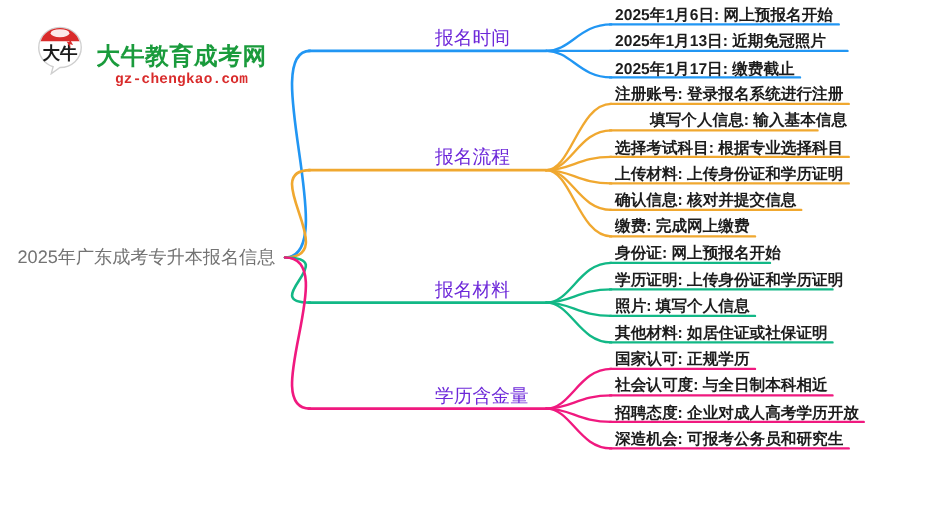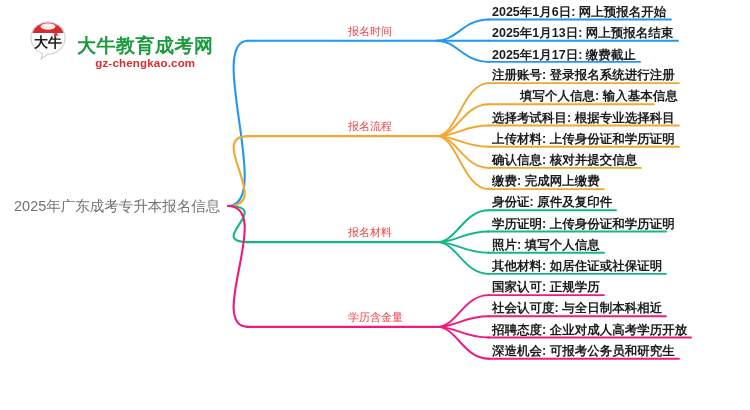--- a/index.html
+++ b/index.html
@@ -54,37 +54,38 @@
     letter-spacing: 0.5px;
     white-space: nowrap;
   }
   .logo-sub {
     margin-top: 3px;
     font-size: 11.5px;
     font-weight: bold;
     color: #d92b2b;
     letter-spacing: 0.2px;
     white-space: nowrap;
+    font-family: Liberation Mono, monospace;
   }
 
   
   .node-text {
     position: absolute;
     white-space: nowrap;
     line-height: 1;
   }
   .root-text {
     font-size: 14.5px;
     color: #737373;
     left: 14px;
     top: 199px;
   }
   .branch-text {
-    font-size: 11px;
-    color: #ef4444;
+    font-size: 15px;
+    color: #6d28d9;
     transform: translateY(-50%);
   }
   .leaf-text {
     font-size: 12.5px;
     color: #1c1c1c;
     left: 492px;
     font-weight: bold;
   }
 </style>
 </head>
@@ -154,31 +155,31 @@
       <path d="M 488 316.3 L 666 316.3" fill="none" stroke="#f0197f" stroke-width="1.9" stroke-linecap="round"></path>
       <path d="M 437 326.9 C 457 326.9, 463 337.5, 489 337.5" fill="none" stroke="#f0197f" stroke-width="1.9" stroke-linecap="round"></path>
       <path d="M 488 337.5 L 691 337.5" fill="none" stroke="#f0197f" stroke-width="1.9" stroke-linecap="round"></path>
       <path d="M 437 326.9 C 457 326.9, 463 358.7, 489 358.7" fill="none" stroke="#f0197f" stroke-width="1.9" stroke-linecap="round"></path>
       <path d="M 488 358.7 L 679 358.7" fill="none" stroke="#f0197f" stroke-width="1.9" stroke-linecap="round"></path>
     </g>
   </svg>
 
 <div id="text-layer">
     <div class="node-text leaf-text" style="left: 492px; top: 5.5px;">2025年1月6日: 网上预报名开始</div>
-    <div class="node-text leaf-text" style="left: 492px; top: 26.7px;">2025年1月13日: 网上预报名结束</div>
+    <div class="node-text leaf-text" style="left: 492px; top: 26.7px;">2025年1月13日: 近期免冠照片</div>
     <div class="node-text leaf-text" style="left: 492px; top: 49px;">2025年1月17日: 缴费截止</div>
     <div class="node-text branch-text" style="left: 348px; top: 30.7px;">报名时间</div>
     <div class="node-text leaf-text" style="left: 492px; top: 69.1px;">注册账号: 登录报名系统进行注册</div>
     <div class="node-text leaf-text" style="left: 520px; top: 90.3px;">填写个人信息: 输入基本信息</div>
     <div class="node-text leaf-text" style="left: 492px; top: 111.5px;">选择考试科目: 根据专业选择科目</div>
     <div class="node-text leaf-text" style="left: 492px; top: 132.7px;">上传材料: 上传身份证和学历证明</div>
     <div class="node-text leaf-text" style="left: 492px; top: 153.9px;">确认信息: 核对并提交信息</div>
     <div class="node-text leaf-text" style="left: 492px; top: 175.1px;">缴费: 完成网上缴费</div>
     <div class="node-text branch-text" style="left: 348px; top: 126.1px;">报名流程</div>
-    <div class="node-text leaf-text" style="left: 492px; top: 196.3px;">身份证: 原件及复印件</div>
+    <div class="node-text leaf-text" style="left: 492px; top: 196.3px;">身份证: 网上预报名开始</div>
     <div class="node-text leaf-text" style="left: 492px; top: 217.5px;">学历证明: 上传身份证和学历证明</div>
     <div class="node-text leaf-text" style="left: 492px; top: 238.7px;">照片: 填写个人信息</div>
     <div class="node-text leaf-text" style="left: 492px; top: 259.9px;">其他材料: 如居住证或社保证明</div>
     <div class="node-text branch-text" style="left: 348px; top: 232.1px;">报名材料</div>
     <div class="node-text leaf-text" style="left: 492px; top: 281.1px;">国家认可: 正规学历</div>
     <div class="node-text leaf-text" style="left: 492px; top: 302.3px;">社会认可度: 与全日制本科相近</div>
     <div class="node-text leaf-text" style="left: 492px; top: 323.5px;">招聘态度: 企业对成人高考学历开放</div>
     <div class="node-text leaf-text" style="left: 492px; top: 344.7px;">深造机会: 可报考公务员和研究生</div>
     <div class="node-text branch-text" style="left: 348px; top: 316.9px;">学历含金量</div>
   </div>

